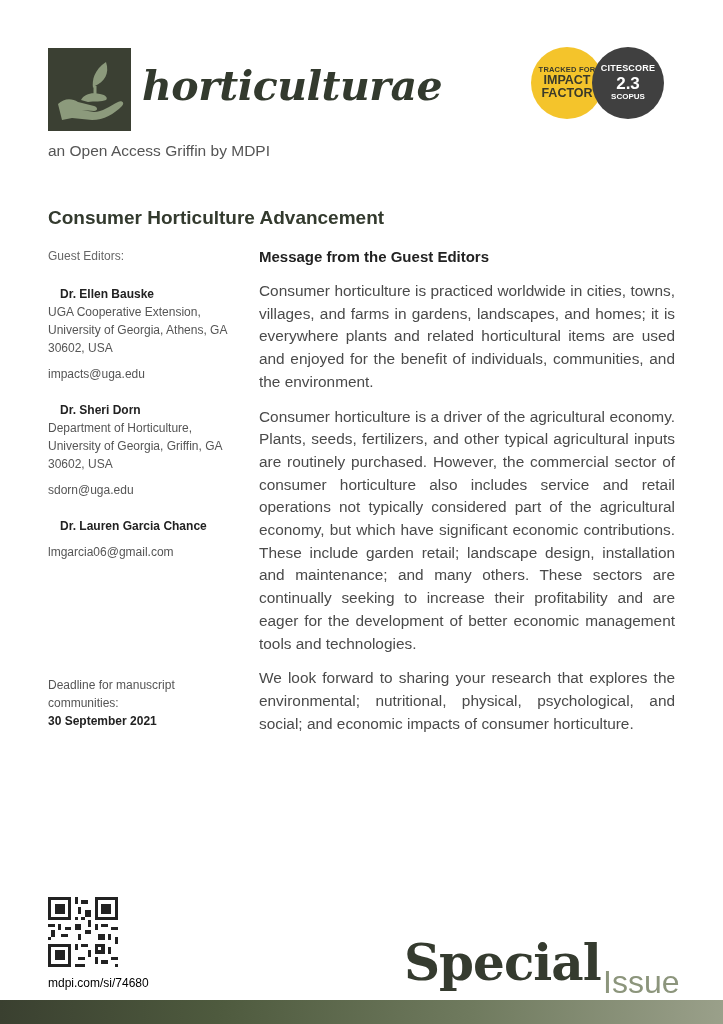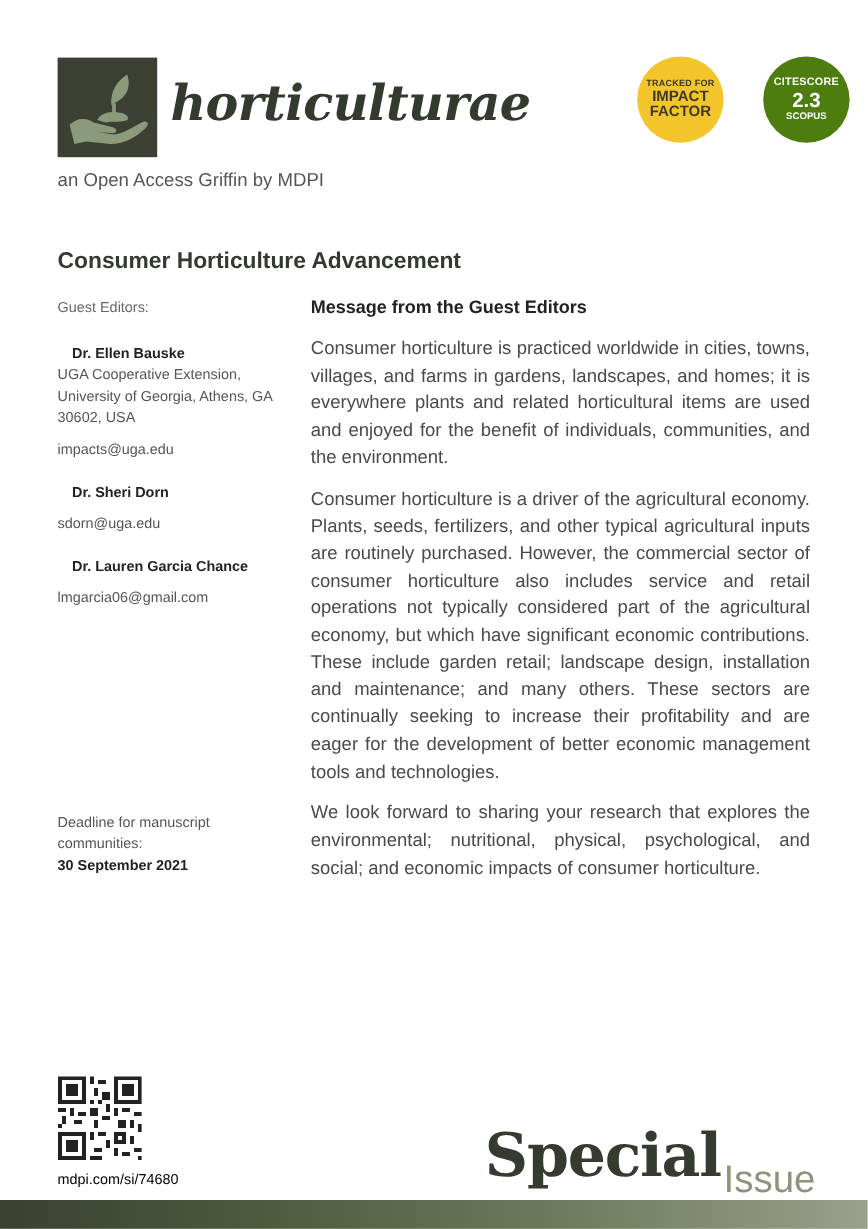--- a/index.html
+++ b/index.html
@@ -23,21 +23,21 @@
     .journal-sub {
       position: absolute; left: 48px; top: 142px;
       font-size: 15.5px; color: #555; font-weight: 300;
     }
     .badge {
       position: absolute; top: 47px; width: 72px; height: 72px; border-radius: 50%;
       display: flex; flex-direction: column; align-items: center; justify-content: center;
       font-weight: bold; line-height: 1.05;
     }
     .badge-if { left: 531px; background: #f4c42b; color: #3a3a2a; }
-    .badge-cs { left: 636px; background: #4d7c0f; color: #ffffff; }
+    .badge-cs { left: 592px; background: #404040; color: #ffffff; }
     .badge .small { font-size: 7.5px; letter-spacing: 0.2px; }
     .badge .big { font-size: 12.5px; }
     .badge .num { font-size: 17px; margin: 1px 0; }
     .badge .tiny { font-size: 8px; }
 
     .si-title {
       position: absolute; left: 48px; top: 207px;
       font-size: 19px; font-weight: bold; color: #333a2e;
     }
     .left-col {
@@ -112,20 +112,21 @@
 
 <div class="left-col">
   <div class="guest-label">Guest Editors:</div>
   <div class="editor">
     <div class="name">Dr. Ellen Bauske</div>
     <div class="affil">UGA Cooperative Extension, University of Georgia, Athens, GA 30602, USA</div>
     <div class="email">impacts@uga.edu</div>
   </div>
   <div class="editor">
     <div class="name">Dr. Sheri Dorn</div>
+    <div class="affil">Department of Horticulture, University of Georgia, Griffin, GA 30602, USA</div>
     <div class="email">sdorn@uga.edu</div>
   </div>
   <div class="editor">
     <div class="name">Dr. Lauren Garcia Chance</div>
     <div class="email">lmgarcia06@gmail.com</div>
   </div>
 </div>
 
 <div class="deadline">
   <div>Deadline for manuscript communities:</div>

